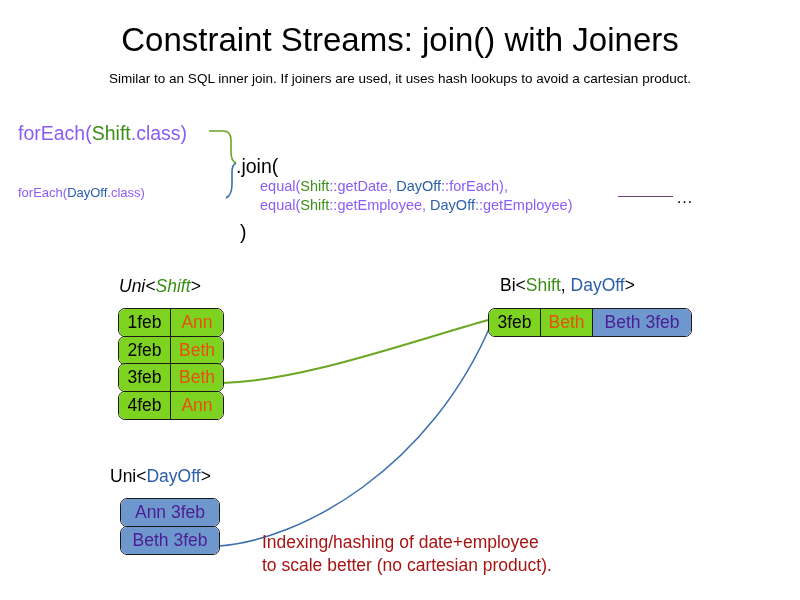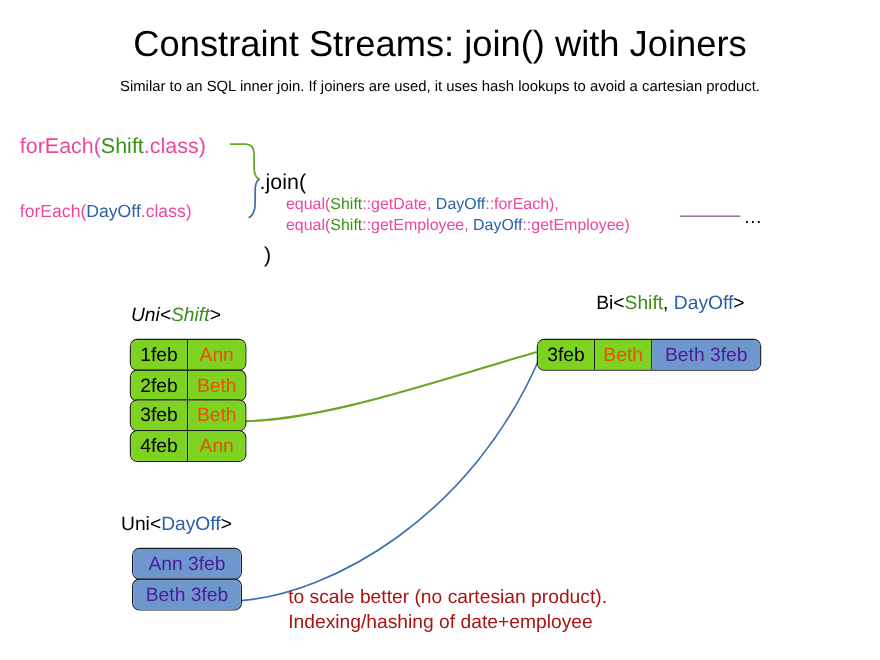--- a/index.html
+++ b/index.html
@@ -53,21 +53,21 @@
     left: 18px;
     top: 120px;
     font-size: 19.5px;
     line-height: 26px;
     white-space: nowrap;
   }
   .code-foreach-dayoff {
     position: absolute;
     left: 18px;
     top: 180px;
-    font-size: 16px;
+    font-size: 13px;
     line-height: 26px;
     white-space: nowrap;
   }
   .code-join-open {
     position: absolute;
     left: 236px;
     top: 153px;
     font-size: 19.5px;
     line-height: 26px;
     white-space: nowrap;
@@ -92,21 +92,21 @@
     position: absolute;
     left: 260px;
     top: 196px;
     font-size: 14.5px;
     line-height: 19px;
     white-space: nowrap;
   }
 
   .tok-shift  { color: #3a8f16; }
   .tok-dayoff { color: #2b5faa; }
-  .tok-plain  { color: #ec4899; }
+  .tok-plain  { color: #8b5cf6; }
 
   
   .cont-rule {
     position: absolute;
     left: 618px;
     top: 196px;
     width: 55px;
     height: 0;
     border-top: 1.6px solid #6b3f73;
   }
@@ -121,21 +121,21 @@
 
   
   .lbl {
     position: absolute;
     font-size: 17.5px;
     line-height: 22px;
     white-space: nowrap;
     color: #000000;
   }
   .lbl-uni-shift  { left: 119px; top: 275px; font-style: italic; }
-  .lbl-bi         { left: 500px; top: 264px; margin-left: 42px; }
+  .lbl-bi         { left: 500px; top: 274px; }
   .lbl-uni-dayoff { left: 110px; top: 465px; }
 
   
   .facts {
     position: absolute;
     display: flex;
     flex-direction: column;
   }
   .facts-shift  { left: 118px; top: 308px; }
   .facts-dayoff { left: 120px; top: 498px; }
@@ -274,17 +274,17 @@
   <div class="facts facts-dayoff">
     <div class="fact-row">
       <div class="cell cell-blue w-pair txt-dark">Ann 3feb</div>
     </div>
     <div class="fact-row">
       <div class="cell cell-blue w-pair txt-dark">Beth 3feb</div>
     </div>
   </div>
 
   <div class="annotation">
+    <div>Indexing/hashing of date+employee</div>
     <div>to scale better (no cartesian product).</div>
-    <div>Indexing/hashing of date+employee</div>
   </div>
 
 </div>
 
 </body></html>

